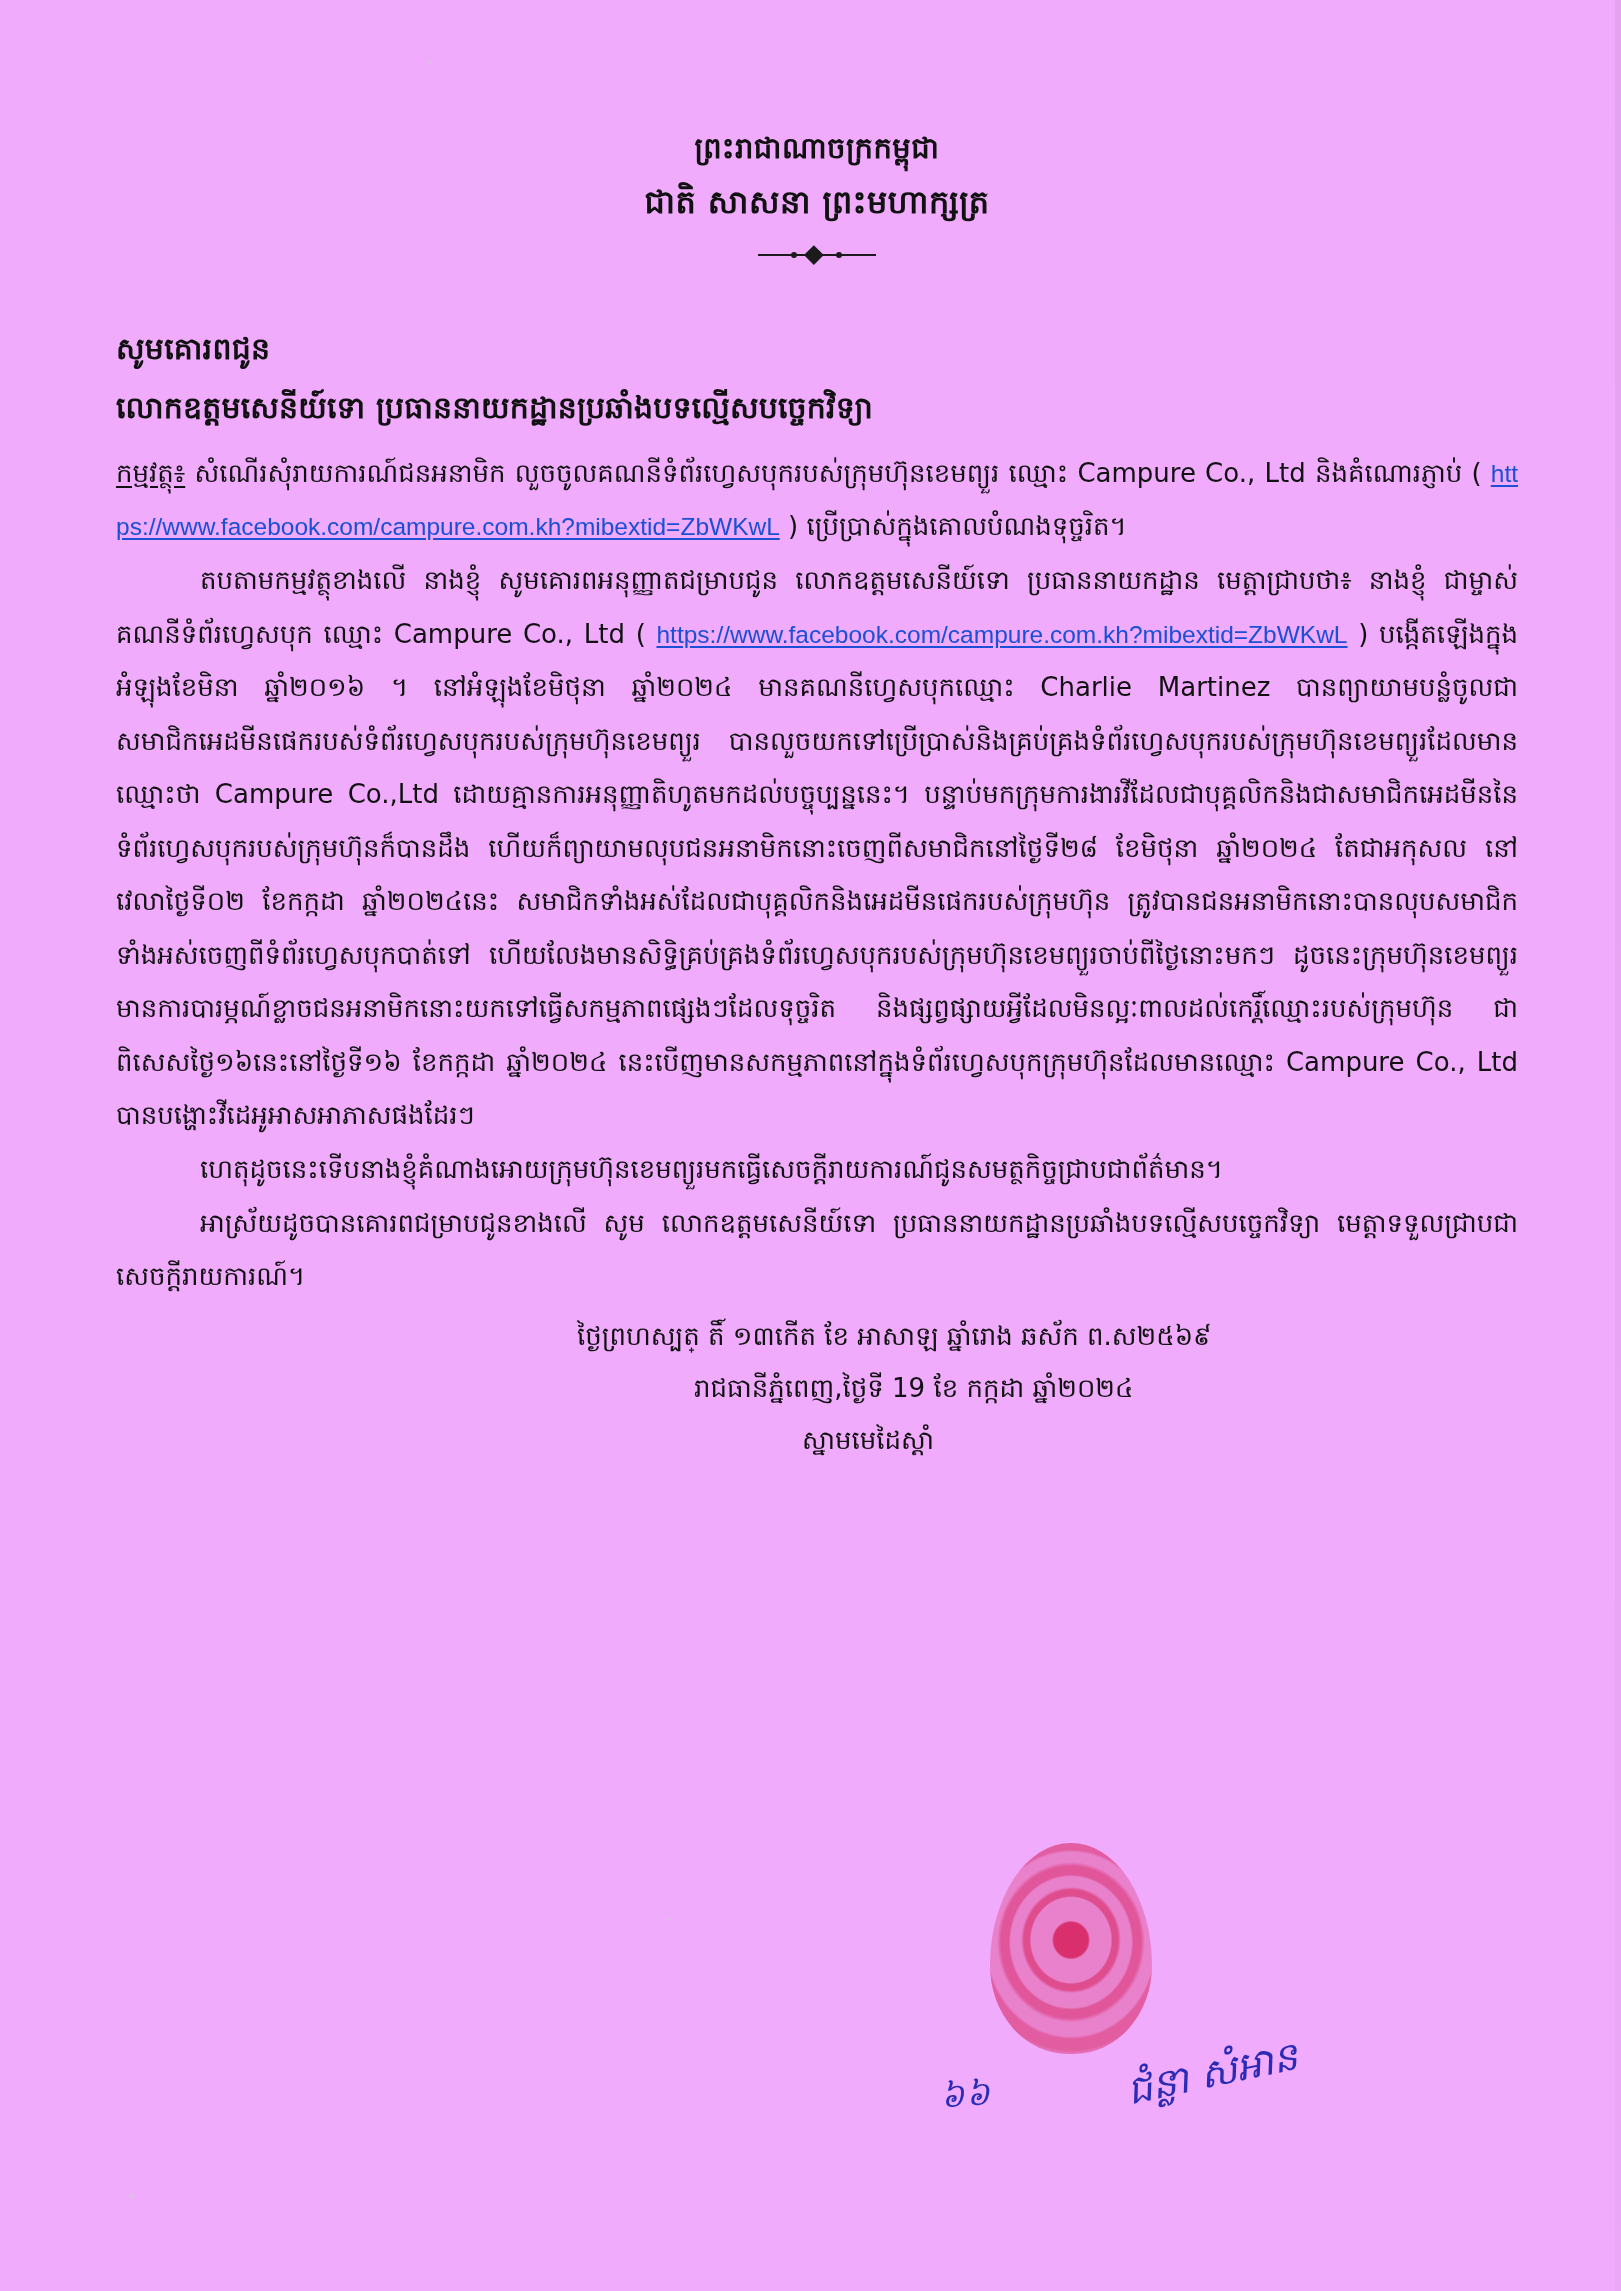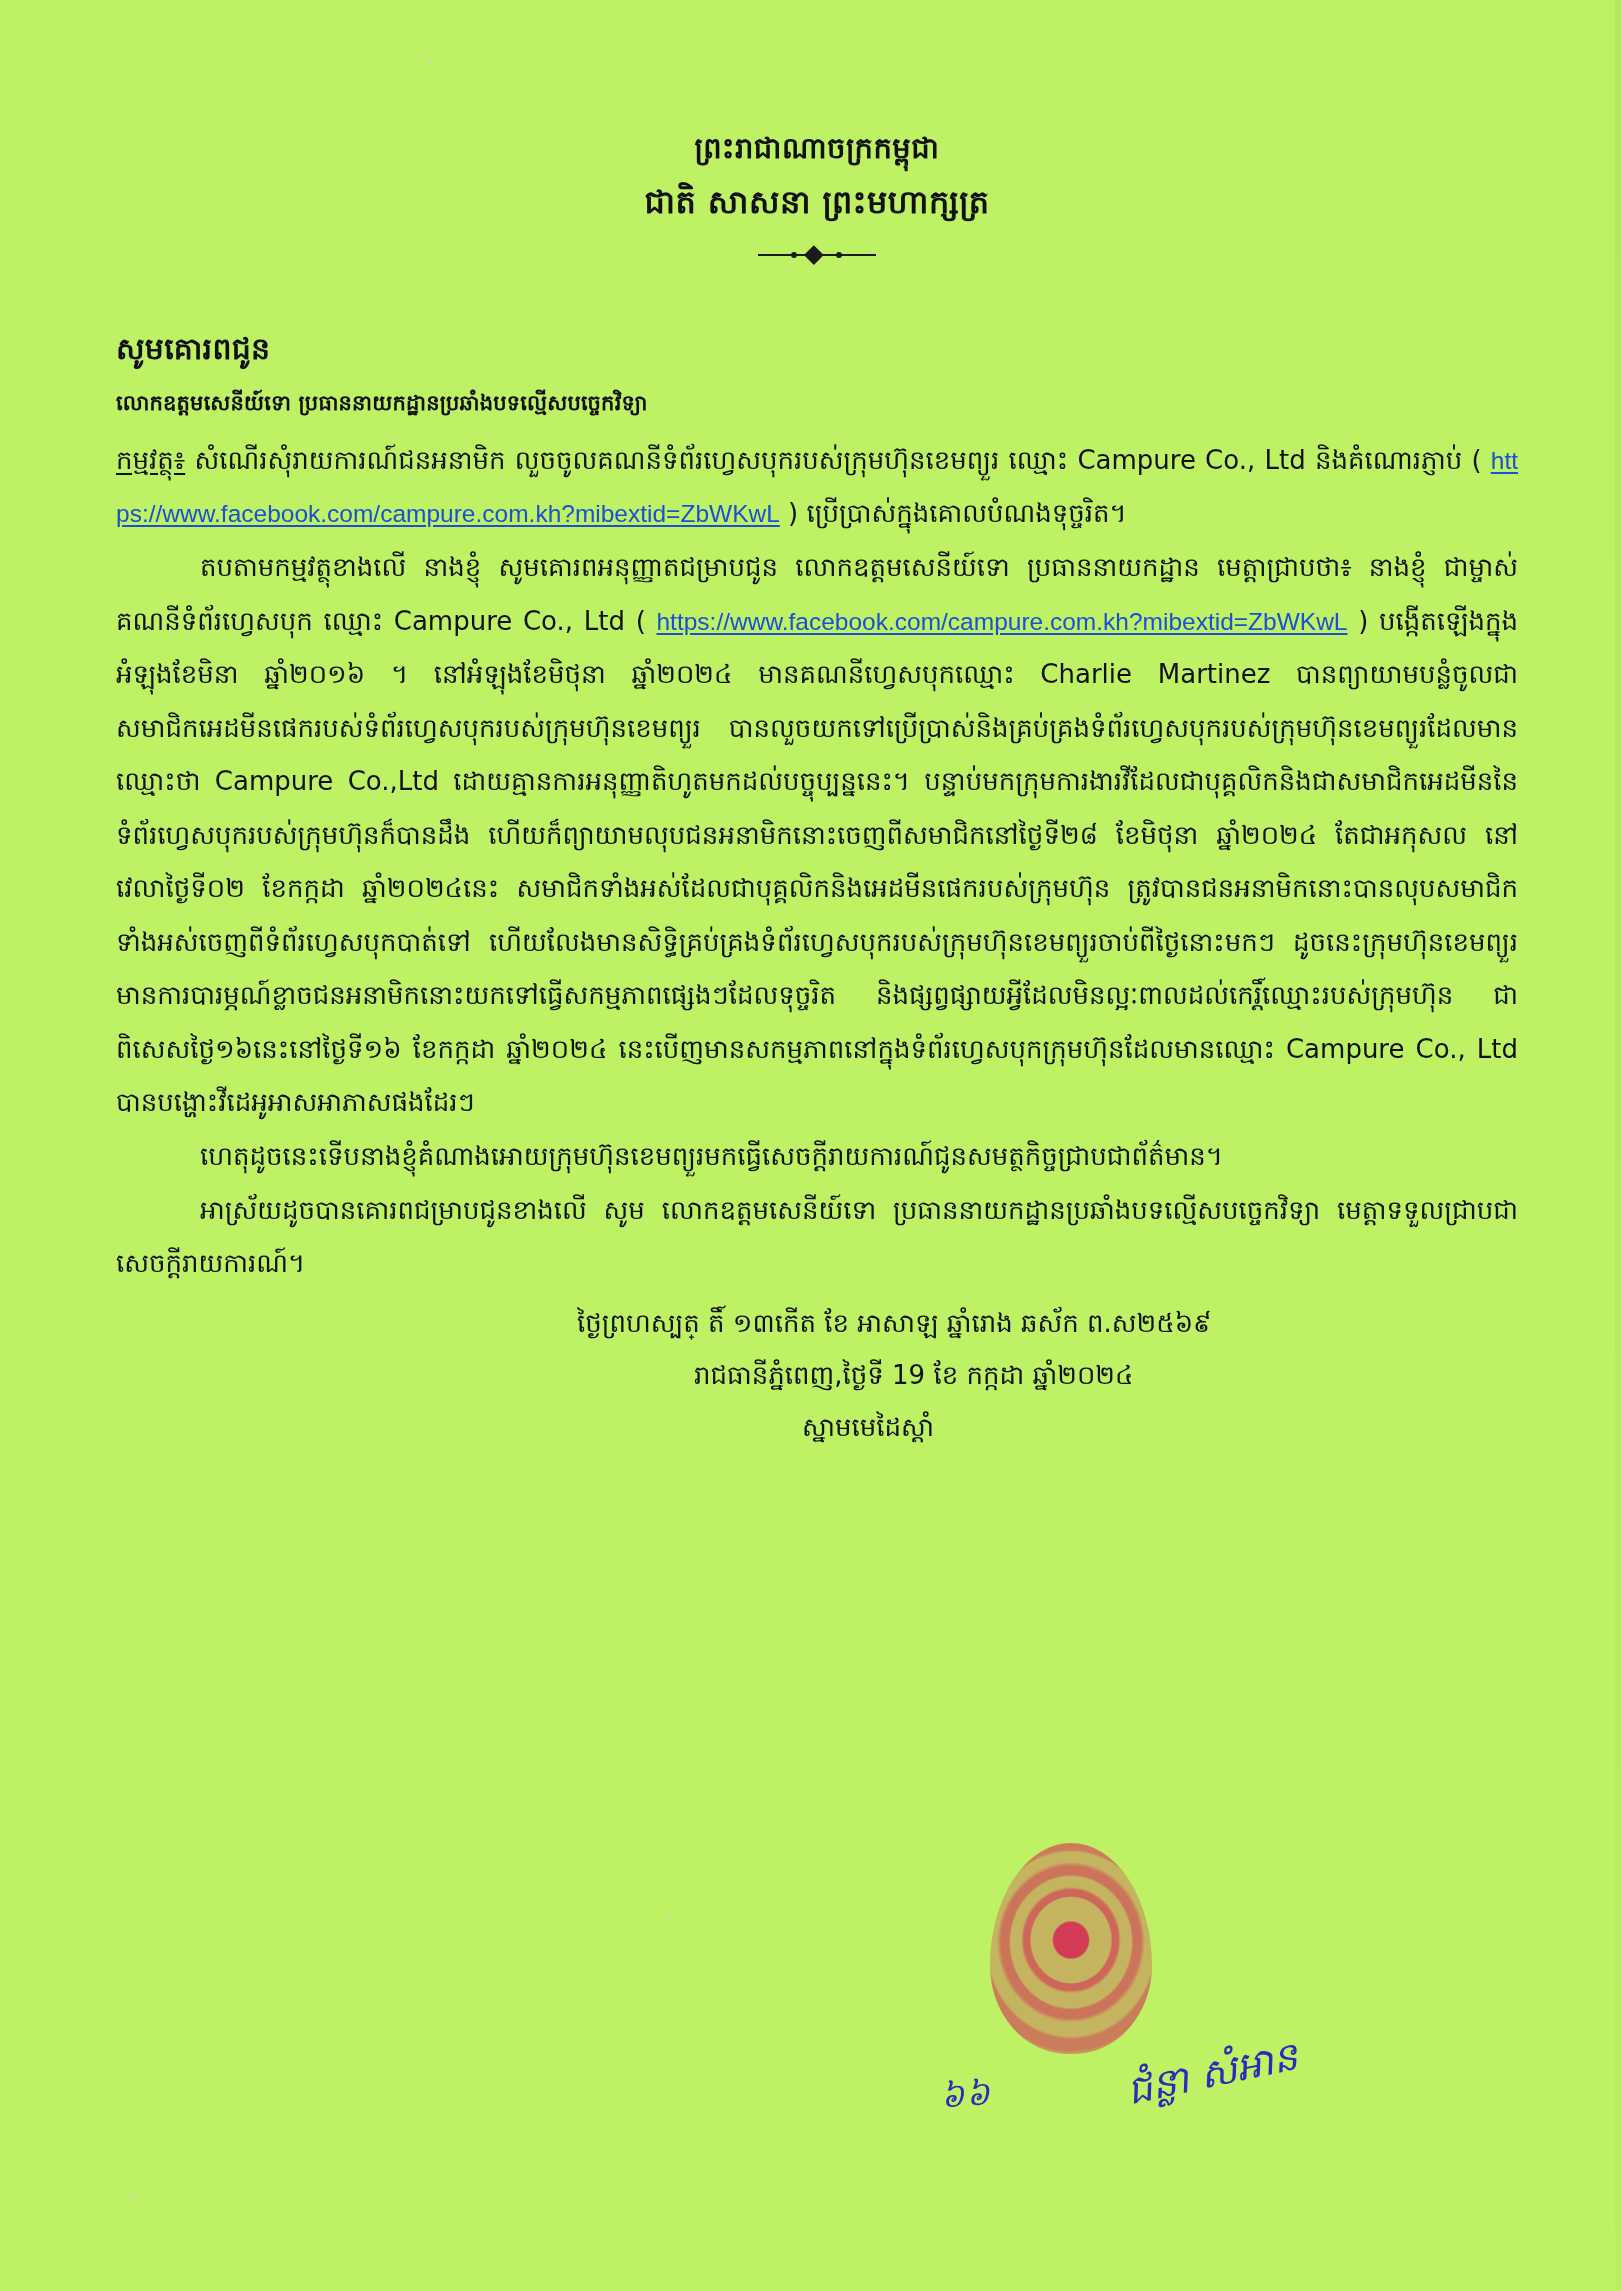--- a/index.html
+++ b/index.html
@@ -11,21 +11,21 @@
     width: 1621px;
     height: 2292px;
     position: relative;
     font-family: "DejaVu Sans", sans-serif;
     color: #111111;
     overflow: hidden;
   }
   .page {
     position: absolute;
     inset: 0;
-    background: #bef264;
+    background: #f0abfc;
   }
   
   .scan-speck {
     position: absolute;
     background: #cfcfcf;
     border-radius: 50%;
     opacity: .5;
   }
   .content {
     position: absolute;
@@ -84,21 +84,21 @@
 
   .title-block {
     margin-top: 67px;
   }
   .doc-title {
     font-size: 30px;
     font-weight: bold;
     letter-spacing: 0.3px;
   }
   .doc-subtitle {
-    font-size: 21px;
+    font-size: 30px;
     font-weight: bold;
     margin-top: 15.7px;
     letter-spacing: 0.2px;
   }
 
   .body-block {
     margin-top: 13.7px;
     font-size: 26px;
     line-height: 2.06;
     text-align: justify;

